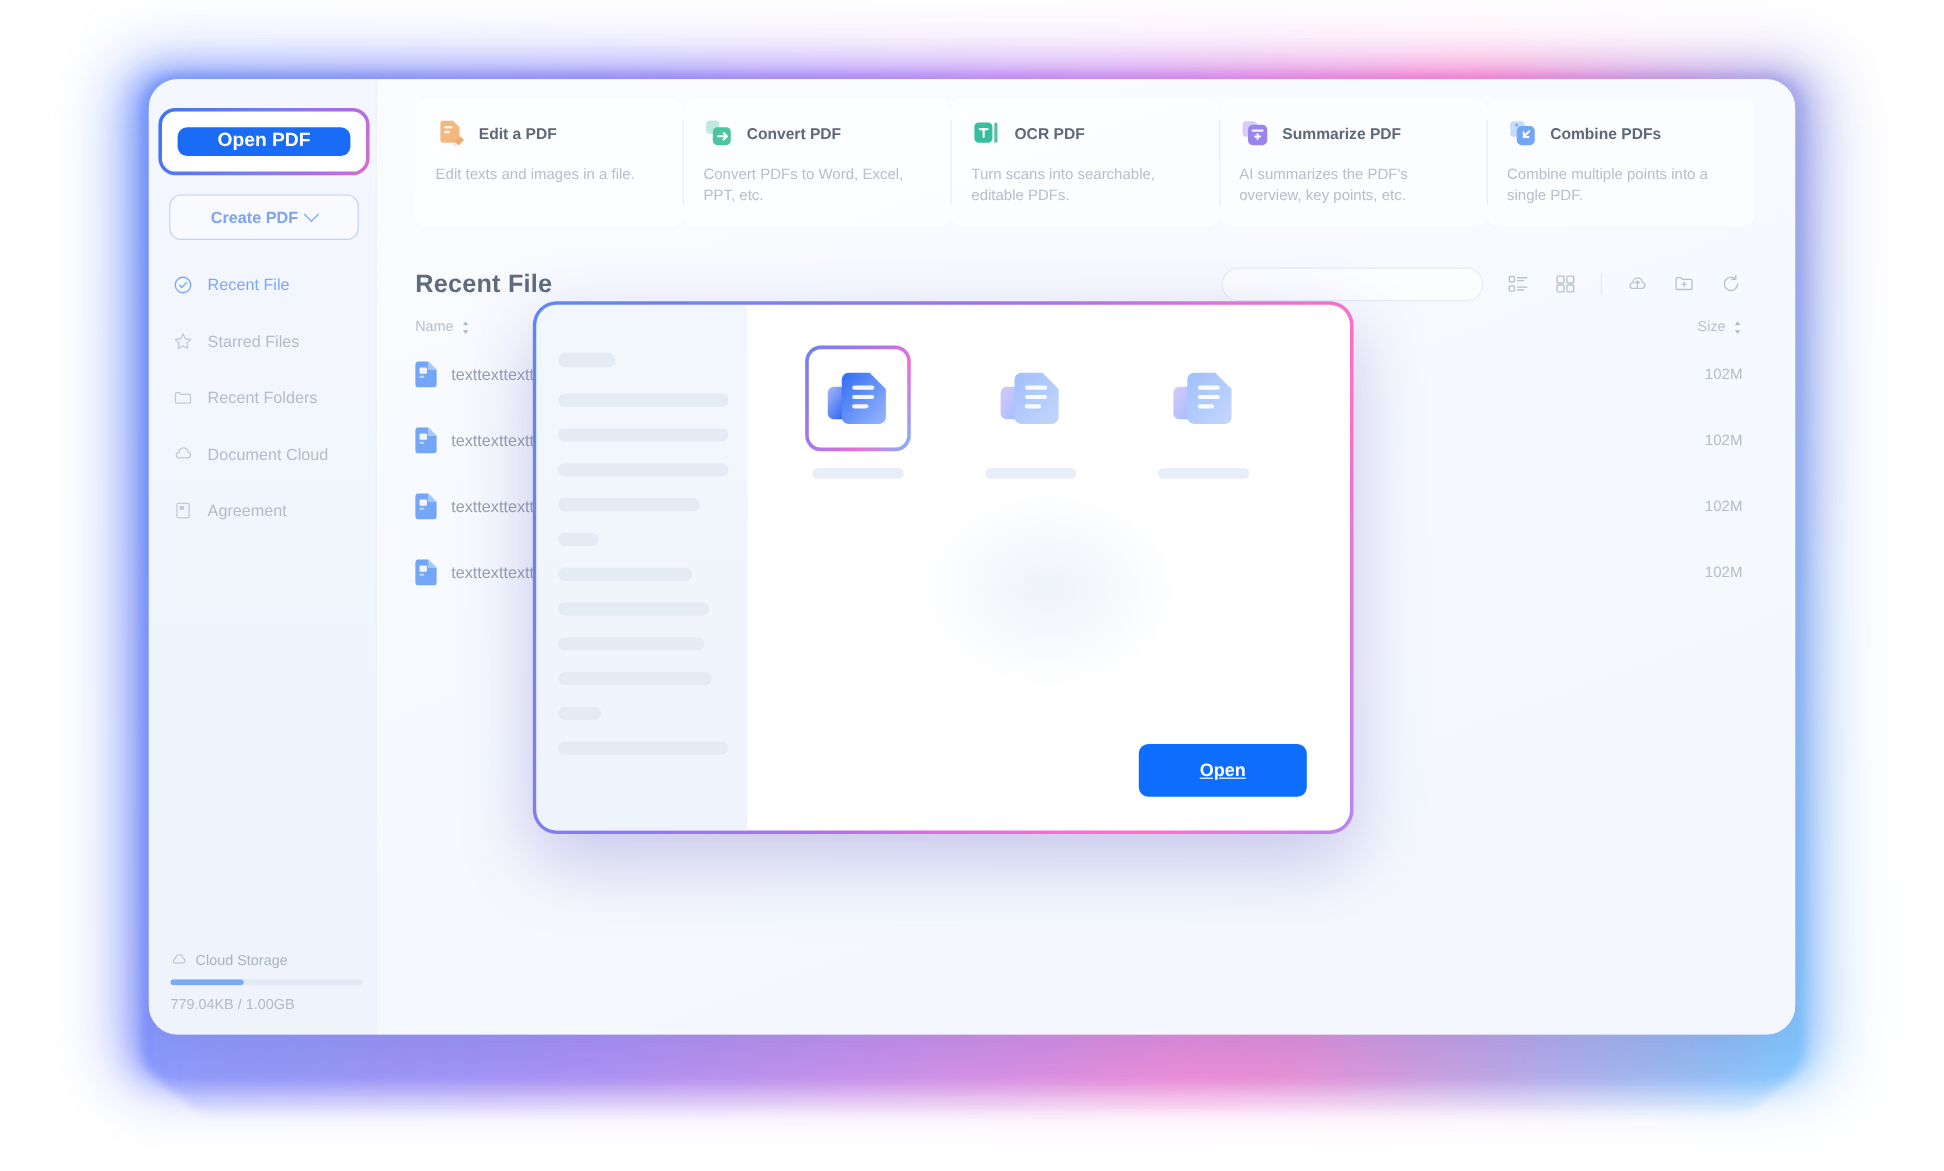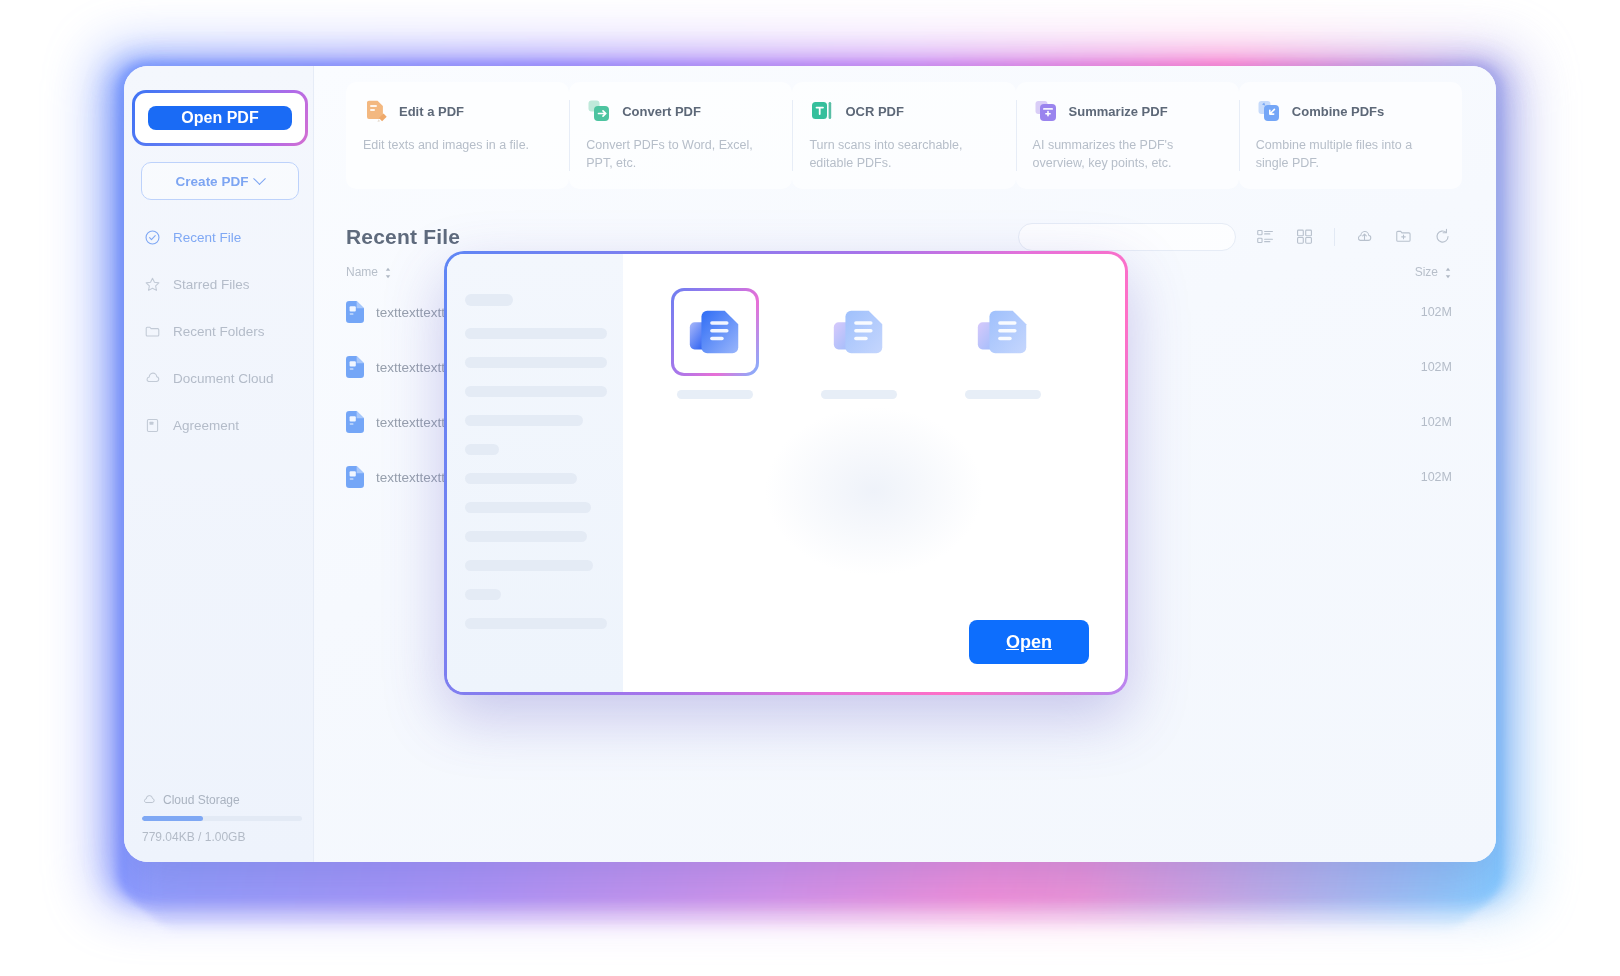--- a/index.html
+++ b/index.html
@@ -197,22 +197,22 @@
     border-radius: 13px; padding: 3px;
     background: linear-gradient(120deg,#6d7ff1 0%,#a977ea 40%,#e86fd6 68%,#7fb4ff 100%);
   }
   .thumb-sel-inner {
     width: 100%; height: 100%; background: #fff; border-radius: 10px;
     display: flex; align-items: center; justify-content: center;
   }
   .thumb-label { margin: 14px auto 0 auto; height: 9px; width: 76px; background: #e7eef7; border-radius: 5px; }
   .modal-open-btn {
     position: absolute; right: 36px; bottom: 28px;
-    width: 120px; height: 44px; border: none; border-radius: 8px;
-    background: #0d6efd; color: #fff; font-size: 18px; font-weight: 600;
+    width: 140px; height: 44px; border: none; border-radius: 8px;
+    background: #0d6efd; color: #fff; font-size: 15px; font-weight: 600;
     cursor: pointer; font-family: "Liberation Sans", sans-serif; text-decoration: underline;
   }
   .modal-watermark {
     position: absolute; left: 50%; top: 54%;
     transform: translate(-50%,-50%);
     width: 220px; height: 170px;
     background: radial-gradient(ellipse at center, rgba(225,232,245,.55), rgba(255,255,255,0) 70%);
     pointer-events: none;
   }
 </style>
@@ -360,21 +360,21 @@
         <div class="tool-card">
           <div class="tool-top">
             <svg class="tool-ico" viewBox="0 0 26 26">
               <rect x="2.5" y="3" width="12" height="13" rx="3" fill="#c7dbfb"></rect>
               <path d="M6 6.5l3.4 1.2-1.2-3.3z" fill="#7aa9f5"></path>
               <rect x="8" y="7" width="15" height="16" rx="4" fill="#74a6f7"></rect>
               <path d="M18.4 11.4l-4.6 4.6M13.8 12.2v3.9h3.9" fill="none" stroke="#fff" stroke-width="1.6" stroke-linecap="round" stroke-linejoin="round"></path>
             </svg>
             <span class="tool-name">Combine PDFs</span>
           </div>
-          <div class="tool-desc">Combine multiple files into a single PDF.</div>
+          <div class="tool-desc">Combine multiple points into a single PDF.</div>
         </div>
 
       </div>
 
       <div class="recent-head">
         <div class="section-title">Recent File</div>
         <div class="recent-right">
           <input class="search-box" placeholder="" style="">
 
           <svg class="tb-ico" viewBox="0 0 22 22">

